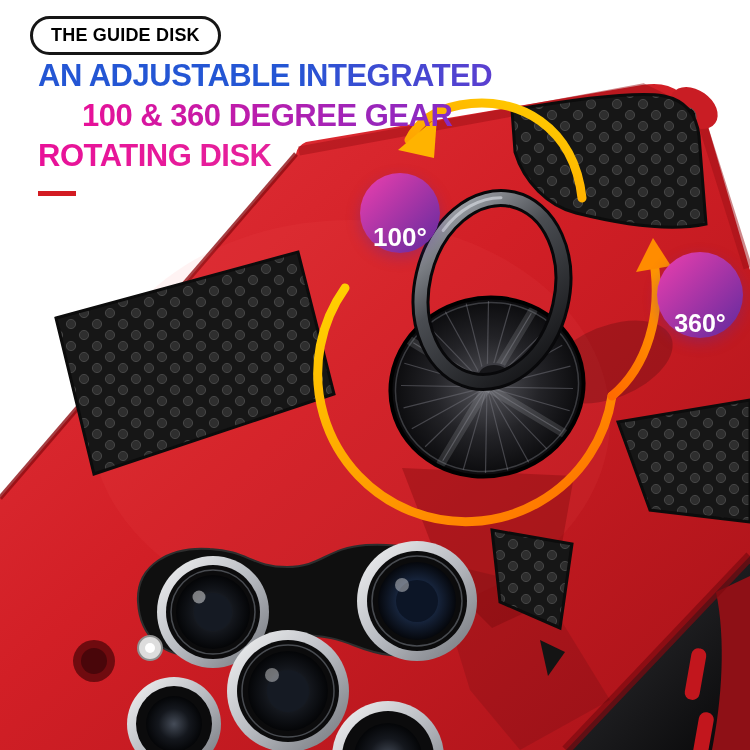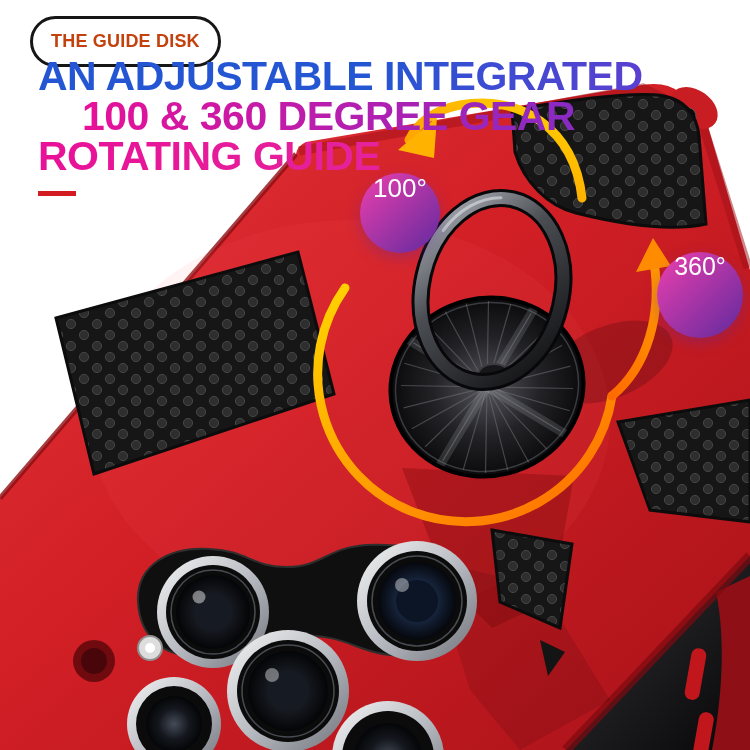--- a/index.html
+++ b/index.html
@@ -1,41 +1,41 @@
 <!DOCTYPE html>
 <html style="--headline_blue: #2456d4; --headline_blue2: #5b3fd0; --headline_pink: #e81198; --headline_purple: #7b2ec9; --accent_red: #d31b22; --case_red: #d21f26; --case_red_light: #e4343b; --case_red_dark: #a81218; --arrow_yellow: #ffd400; --arrow_orange: #ff6a00; --badge_pink: #ee3fae; --badge_purple: #5f2a9e;"><head>
 <meta charset="utf-8">
 <style>
   html,body{margin:0;padding:0;background:#fff;}
   .canvas{position:relative;width:750px;height:750px;background:#fff;overflow:hidden;
           font-family:"Liberation Sans",sans-serif;}
   .photo-svg{position:absolute;left:0;top:0;width:750px;height:750px;}
 
   .pill{position:absolute;left:30px;top:16px;z-index:3;background:#fff;
-        border:3px solid #161616;border-radius:26px;padding:12px 18px;
-        font-size:18px;font-weight:bold;color:#c2410c;letter-spacing:.2px;}
+        border:3px solid #161616;border-radius:26px;padding:6px 18px;
+        font-size:18px;font-weight:bold;color:#000000;letter-spacing:.2px;}
 
   .headline{position:absolute;left:38px;top:56px;z-index:3;font-weight:bold;
-            font-size:41px;line-height:40px;letter-spacing:-0.5px;}
+            font-size:31px;line-height:40px;letter-spacing:-0.5px;}
   .headline .ln{display:block;white-space:nowrap;}
   .ln1{color:var(--headline_blue,#2456d4);
        background-image:linear-gradient(90deg,var(--headline_blue,#2456d4) 0%,var(--headline_blue,#2456d4) 55%,var(--headline_blue2,#5b3fd0) 100%);}
   .ln2{color:var(--headline_pink,#e81198);
        background-image:linear-gradient(90deg,var(--headline_pink,#e81198) 0%,var(--headline_purple,#7b2ec9) 100%);margin-left:44px;}
   .ln3{color:var(--headline_pink,#e81198);
        background-image:linear-gradient(90deg,var(--headline_pink,#e81198),#e3319f);}
   @supports ((-webkit-background-clip:text) or (background-clip:text)){
     .headline .ln{-webkit-background-clip:text;background-clip:text;color:transparent;}
   }
 
   .dash{position:absolute;left:38px;top:191px;width:38px;height:5px;z-index:3;
         background:var(--accent_red,#d31b22);}
 
-  .angle-badge{position:absolute;z-index:3;border-radius:50%;color:#fff;font-weight:normal;
-        display:flex;align-items:flex-start;justify-content:center;
+  .angle-badge{position:absolute;z-index:3;border-radius:50%;color:#fff;font-weight:bold;
+        display:flex;align-items:flex-end;justify-content:center;
         background:linear-gradient(135deg,var(--badge_pink,#ee3fae) 0%,var(--badge_purple,#5f2a9e) 100%);
         box-shadow:0 5px 14px rgba(95,42,158,.35);}
   .badge-100{left:360px;top:173px;width:80px;height:80px;font-size:26px;}
   .badge-360{left:657px;top:252px;width:86px;height:86px;font-size:25px;}
 </style>
 </head>
 <body>
 
 <div class="canvas">
 
@@ -207,21 +207,21 @@
       <path d="M582,198 C574,128 520,94 460,105 C434,110 418,122 409,140" stroke="url(#gArrowTop)" stroke-width="9"></path>
       <polygon points="398,150 437,117 434,158" fill="#ffb300"></polygon>
     </g>
   </svg>
 
   <div class="pill"><span>THE GUIDE DISK</span></div>
 
   <h1 class="headline" style="margin:0;">
     <span class="ln ln1">AN ADJUSTABLE INTEGRATED</span>
     <span class="ln ln2">100 &amp; 360 DEGREE GEAR</span>
-    <span class="ln ln3">ROTATING GUIDE</span>
+    <span class="ln ln3">ROTATING DISK</span>
   </h1>
 
   <div class="dash"></div>
 
   <div class="angle-badge badge-100">
       <span>100°</span>
     </div>
   <div class="angle-badge badge-360">
       <span>360°</span>
     </div>

